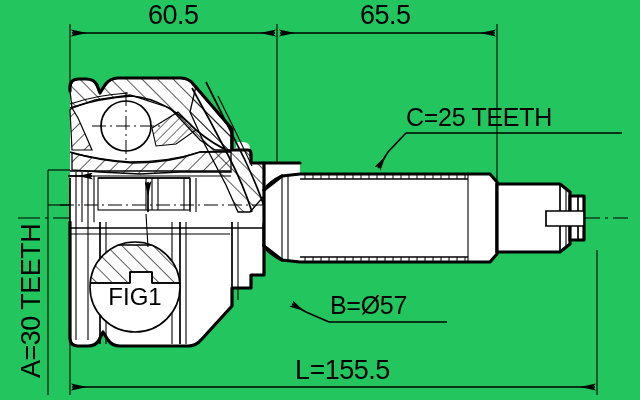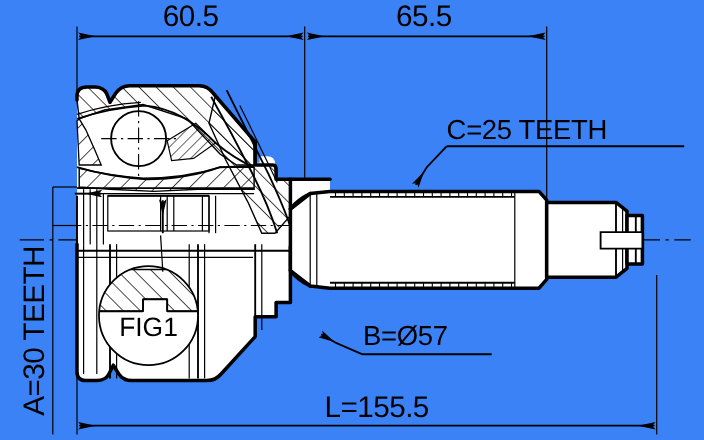--- a/index.html
+++ b/index.html
@@ -5,21 +5,21 @@
 <style>
   html, body {
     margin: 0;
     padding: 0;
     background: #ffffff;
   }
   #canvas {
     position: relative;
     width: 640px;
     height: 400px;
-    background: #3b82f6;
+    background: #22c55e;
     overflow: hidden;
     font-family: "Liberation Sans", sans-serif;
   }
   #drawing {
     position: absolute;
     left: 0;
     top: 0;
     width: 640px;
     height: 400px;
   }

